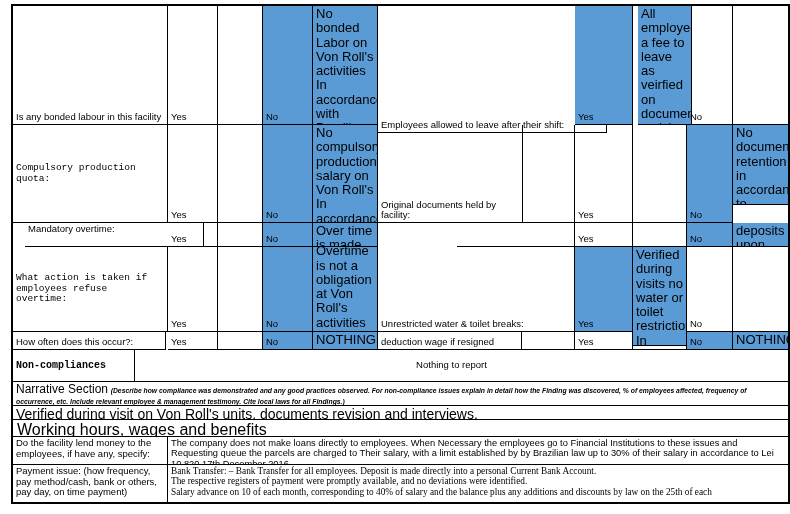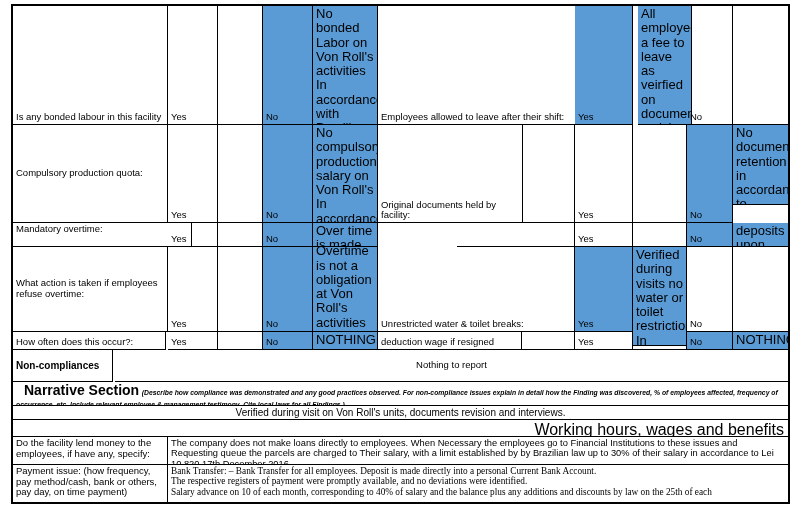--- a/index.html
+++ b/index.html
@@ -6,57 +6,57 @@
   body{width:790px;height:514px;position:relative;font-family:"Liberation Sans",sans-serif;color:#000;}
   .tbl{position:absolute;left:13px;top:6px;width:775px;height:496px;outline:2px solid #000;background:#fff;}
   .cell{position:absolute;box-sizing:border-box;border-right:1px solid #000;border-bottom:1px solid #000;
         font-size:9.5px;line-height:1.12;padding:1px 3px;overflow:hidden;}
   .bottomtxt{display:flex;align-items:flex-end;}
   .rem{font-size:13px;line-height:1.1;}
   .hl{background:#5B9BD5;}
   .no-br{border-right:none;}
   .no-bb{border-bottom:none;}
   .center{display:flex;align-items:center;justify-content:center;}
-  .vcenter{display:flex;align-items:center;}
+  .vcenter{display:flex;align-items:center;font-family:Liberation Mono, monospace;}
   .nc-label{font-size:10px;font-weight:bold;}
-  .narr-title{font-weight:bold;font-size:14px;margin-left:8px;}
+  .narr-title{font-weight:normal;font-size:12px;}
   .narr-hint{font-weight:bold;font-style:italic;font-size:6.8px;line-height:1.3;}
-  .verif{font-size:10px;text-align:center;}
-  .section-title{font-size:16px;line-height:1.0;padding:2px 4px;text-align:right;}
+  .verif{font-size:14px;}
+  .section-title{font-size:16px;line-height:1.0;padding:2px 4px;}
   .pre{white-space:pre-line;font-family:Liberation Serif, serif;}
 </style>
 </head>
 <body>
 
 <div class="tbl">
 
   <div class="cell bottomtxt" style="left:0;top:0;width:155px;height:119px">Is any bonded labour in this facility</div>
   <div class="cell bottomtxt" style="left:155px;top:0;width:50px;height:119px">Yes</div>
   <div class="cell" style="left:205px;top:0;width:45px;height:119px"></div>
   <div class="cell bottomtxt hl" style="left:250px;top:0;width:50px;height:119px">No</div>
   <div class="cell rem hl" style="left:300px;top:0;width:65px;height:119px">No bonded Labor on Von Roll's activities In accordance with Brazilian legislation.</div>
-  <div class="cell bottomtxt" style="left:365px;top:0;width:229px;height:119px">Employees allowed to leave after their shift:</div>
+  <div class="cell bottomtxt" style="left:365px;top:8px;width:229px;height:119px">Employees allowed to leave after their shift:</div>
   <div class="cell bottomtxt hl" style="left:562px;top:0;width:58px;height:119px">Yes</div>
   <div class="cell rem hl" style="left:625px;top:0;width:54px;height:119px">All employees a fee to leave as veirfied on documents revision and interviews In accordance</div>
   <div class="cell bottomtxt" style="left:674px;top:0;width:46px;height:119px">No</div>
   <div class="cell no-br" style="left:720px;top:0;width:55px;height:119px"></div>
 
   <div class="cell vcenter" style="left:0;top:119px;width:155px;height:98px">Compulsory production quota:</div>
   <div class="cell bottomtxt" style="left:155px;top:119px;width:50px;height:98px">Yes</div>
   <div class="cell" style="left:205px;top:119px;width:45px;height:98px"></div>
   <div class="cell bottomtxt hl" style="left:250px;top:119px;width:50px;height:98px">No</div>
   <div class="cell rem hl" style="left:300px;top:119px;width:65px;height:98px">No compulsory production salary on Von Roll's In accordance with Brazilian legislation.</div>
   <div class="cell bottomtxt" style="left:365px;top:119px;width:145px;height:98px">Original documents held by facility:</div>
   <div class="cell" style="left:510px;top:119px;width:52px;height:98px"></div>
   <div class="cell bottomtxt" style="left:562px;top:119px;width:58px;height:98px">Yes</div>
   <div class="cell" style="left:620px;top:119px;width:54px;height:98px"></div>
   <div class="cell bottomtxt hl" style="left:674px;top:119px;width:46px;height:98px">No</div>
   <div class="cell rem hl no-br" style="left:720px;top:119px;width:55px;height:80px">No documents  retention in accordance  to Brazilian legislations ( Max 48 hours for</div>
 
-  <div class="cell" style="left:0;top:217px;width:179px;height:24px">Mandatory overtime:</div>
+  <div class="cell" style="left:12px;top:217px;width:179px;height:24px">Mandatory overtime:</div>
   <div class="cell bottomtxt" style="left:155px;top:217px;width:50px;height:24px">Yes</div>
   <div class="cell" style="left:205px;top:217px;width:45px;height:24px"></div>
   <div class="cell bottomtxt hl" style="left:250px;top:217px;width:50px;height:24px">No</div>
   <div class="cell rem hl" style="left:300px;top:217px;width:65px;height:24px">Over time is made (when</div>
   <div class="cell" style="left:444px;top:217px;width:118px;height:24px"></div>
   <div class="cell bottomtxt" style="left:562px;top:217px;width:58px;height:24px">Yes</div>
   <div class="cell" style="left:620px;top:217px;width:54px;height:24px"></div>
   <div class="cell bottomtxt hl" style="left:674px;top:217px;width:46px;height:24px">No</div>
   <div class="cell rem hl no-br" style="left:720px;top:217px;width:55px;height:24px">deposits upon hire</div>
 
@@ -76,21 +76,21 @@
   <div class="cell" style="left:205px;top:326px;width:45px;height:18px"></div>
   <div class="cell bottomtxt hl" style="left:250px;top:326px;width:50px;height:18px">No</div>
   <div class="cell rem hl" style="left:300px;top:326px;width:65px;height:18px">NOTHING TO REPORT</div>
   <div class="cell bottomtxt" style="left:365px;top:326px;width:144px;height:18px">deduction wage if resigned</div>
   <div class="cell" style="left:509px;top:326px;width:53px;height:18px"></div>
   <div class="cell bottomtxt" style="left:562px;top:326px;width:58px;height:18px">Yes</div>
   <div class="cell" style="left:620px;top:326px;width:54px;height:18px"></div>
   <div class="cell bottomtxt hl" style="left:674px;top:326px;width:46px;height:18px">No</div>
   <div class="cell rem hl no-br" style="left:720px;top:326px;width:55px;height:18px">NOTHING TO</div>
 
-  <div class="cell vcenter nc-label" style="left:0;top:344px;width:100px;height:32px">Non-compliances</div>
+  <div class="cell vcenter nc-label" style="left:0;top:344px;width:122px;height:32px">Non-compliances</div>
   <div class="cell center no-br" style="left:102px;top:344px;width:673px;height:32px">Nothing to report</div>
 
   <div class="cell no-br" style="left:0;top:376px;width:775px;height:24px">
     <span class="narr-title">Narrative Section</span>
     <span class="narr-hint">(Describe how compliance was demonstrated and any good practices observed.  For non-compliance issues explain in detail how the Finding was discovered, % of employees affected, frequency of occurrence, etc. Include relevant employee &amp; management testimony. Cite local laws for all Findings.)</span>
   </div>
 
   <div class="cell verif no-br" style="left:0;top:400px;width:775px;height:14px">Verified during visit on Von Roll's units, documents revision and interviews.</div>
 
   <div class="cell section-title no-br" style="left:0;top:414px;width:775px;height:17px">Working hours, wages and benefits</div>

